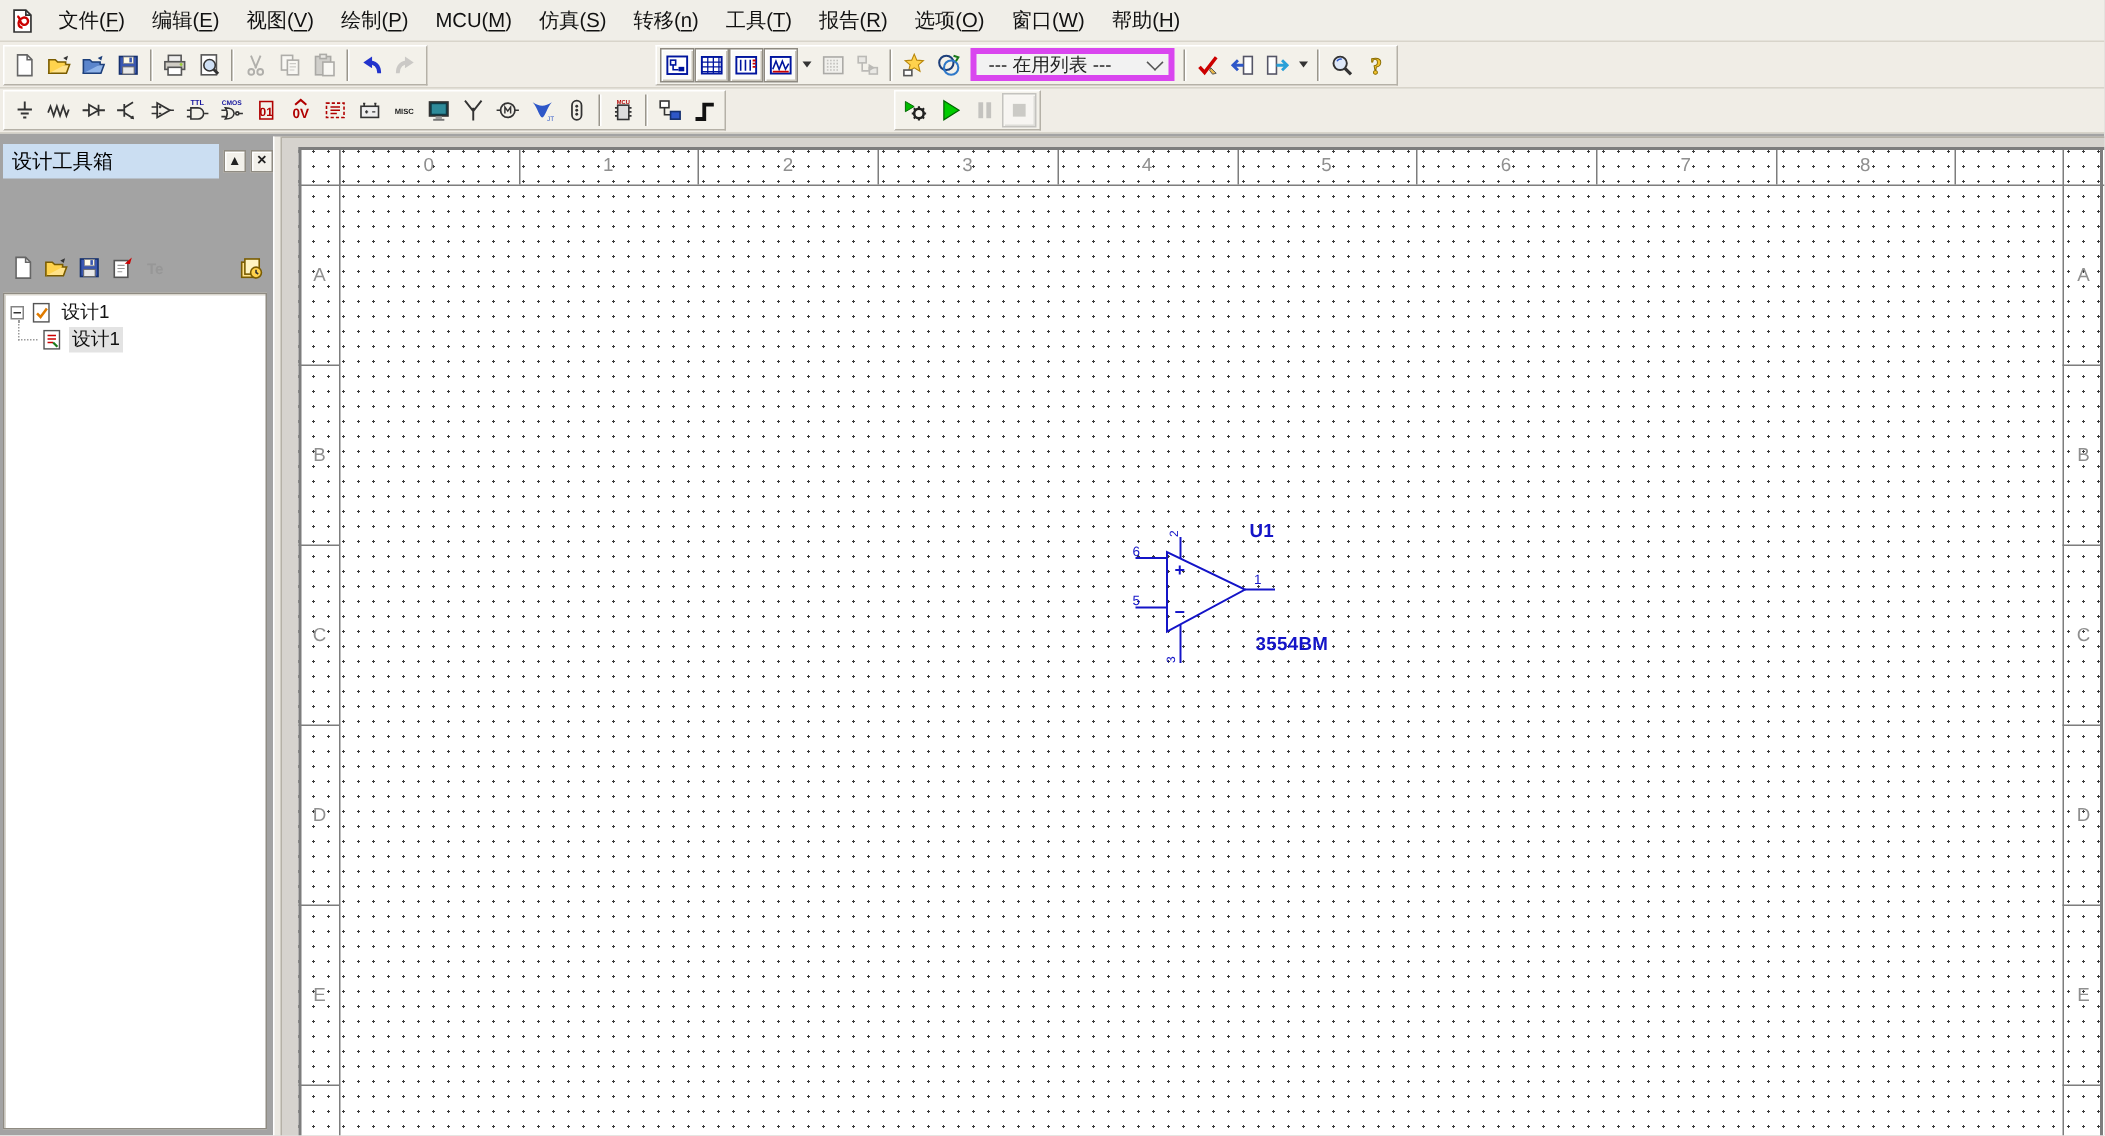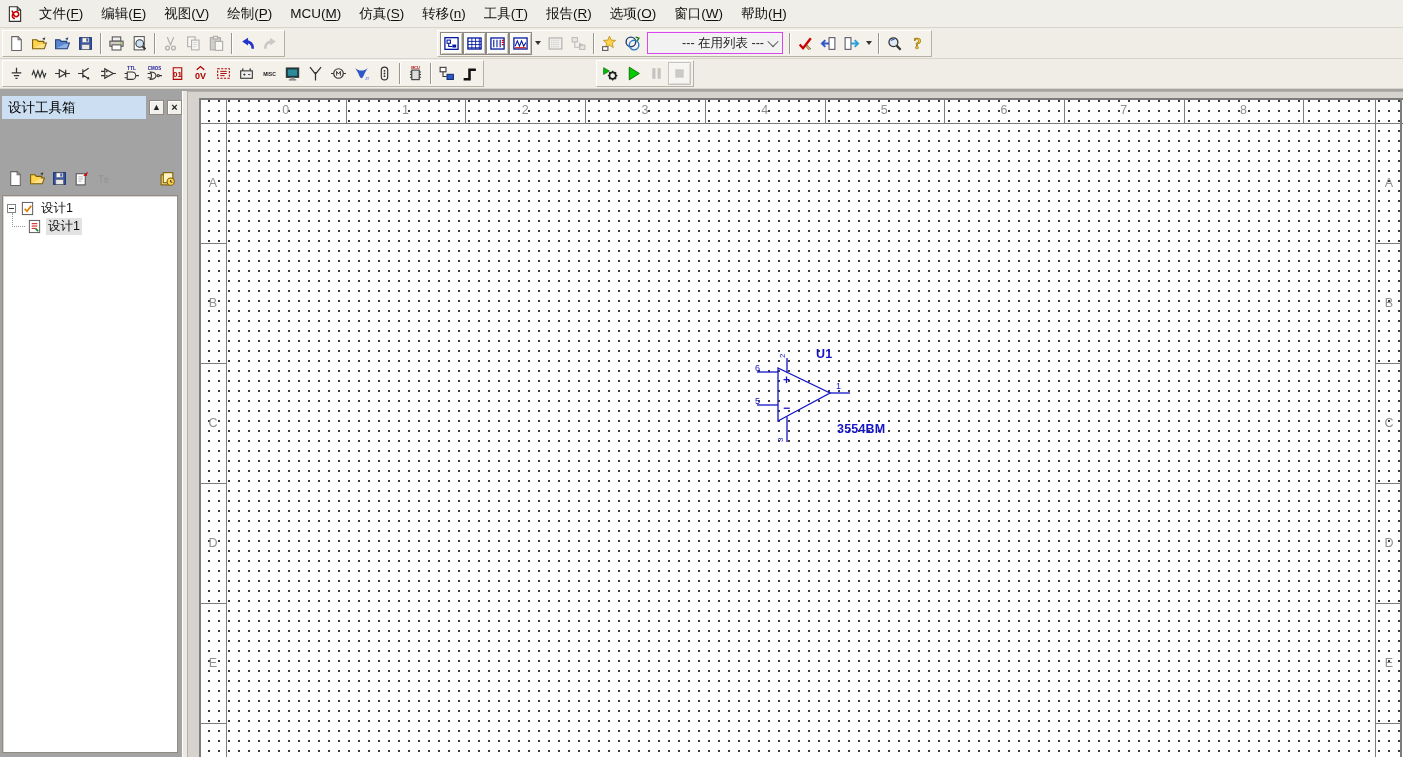--- a/index.html
+++ b/index.html
@@ -21,21 +21,21 @@
   .plainband { display:flex; align-items:center; }
   .tbtn { width:23px; height:23px; display:flex; align-items:center; justify-content:center; background:transparent; border:1px solid transparent; padding:0; }
   .tbtn.dd { width:12px; }
   .tbtn.pressed { background:#fbfbf9; border:1px solid #8f8b82; box-shadow:inset 1px 1px 0 #ffffff, inset -1px -1px 0 #c9c5ba; }
   .disabled { filter:grayscale(1) opacity(.45); }
   .ico { width:17px; height:17px; display:inline-flex; align-items:center; justify-content:center; }
   .ico svg { display:block; }
   .sep { width:2px; height:21px; border-left:1px solid #9a968c; border-right:1px solid #ffffff; margin:0 3px; }
   .tri { width:0; height:0; border-left:3.5px solid transparent; border-right:3.5px solid transparent; border-top:4px solid #333; }
   .spacer155 { width:152px; } .spacer95 { width:112px; }
-  .combo { width:136px; height:22px; margin:0 3px; background:#f2f2f2; border:1px solid #d946ef; display:flex; align-items:center;text-align:right; }
+  .combo { width:136px; height:22px; margin:0 3px; background:#f2f2f2; border:4px solid #d946ef; display:flex; align-items:center; }
   .combo-text { flex:1; padding-left:8px; font-size:12.5px; color:#222; white-space:nowrap; overflow:hidden; }
   .combo-arrow { width:18px; display:flex; align-items:center; justify-content:center; }
   .combo-arrow::after { content:""; width:7px; height:7px; border-right:1.6px solid #555; border-bottom:1.6px solid #555; transform:rotate(45deg) translate(-1px,-1px); }
 
   
   .workspace { position:absolute; left:0; top:91px; right:0; bottom:0; display:flex; }
 
   
   .toolbox { width:182px; display:flex; flex-direction:column; padding:5px 0 4px 2px; }
   .tb-titlebar { height:23px; display:flex; align-items:center; }
@@ -640,21 +640,21 @@
             <g fill="#1414c8" font-family="Liberation Sans, DejaVu Sans, sans-serif">
               <text x="5" y="26.5" font-size="9">6</text>
               <text x="5" y="59.5" font-size="9">5</text>
               <text x="86" y="45" font-size="9">1</text>
               <text x="33" y="40" font-size="12" font-weight="bold">+</text>
               <text x="33" y="68" font-size="12" font-weight="bold">−</text>
               <text font-size="8" transform="translate(35,14) rotate(-90)">2</text>
               <text font-size="8" transform="translate(33,98) rotate(-90)">3</text>
             </g>
           </svg>
-          <div class="cmp-label" style="left:66px; top:3px;">U1</div>
+          <div class="cmp-label" style="left:83px; top:3px;">U1</div>
           <div class="cmp-label" style="left:87px; top:78px;">3554BM</div>
         </div>
 
       <div class="sline" style="left: 0px; top: 0px; width: 1205px; height: 2px;"></div>
           <div class="sline" style="left: 0px; top: 25px; width: 1205px; height: 1px;"></div>
           <div class="sline" style="left: 0px; top: 0px; width: 2px; height: 1000px;"></div>
           <div class="sline" style="left: 27px; top: 0px; width: 1px; height: 1000px;"></div>
           <div class="sline" style="left: 1176px; top: 0px; width: 1px; height: 1000px;"></div>
           <div class="sline" style="left: 1201px; top: 0px; width: 2px; height: 1000px;"></div>
           <div class="sline" style="left: 27px; top: 2px; width: 1px; height: 23px;"></div>

